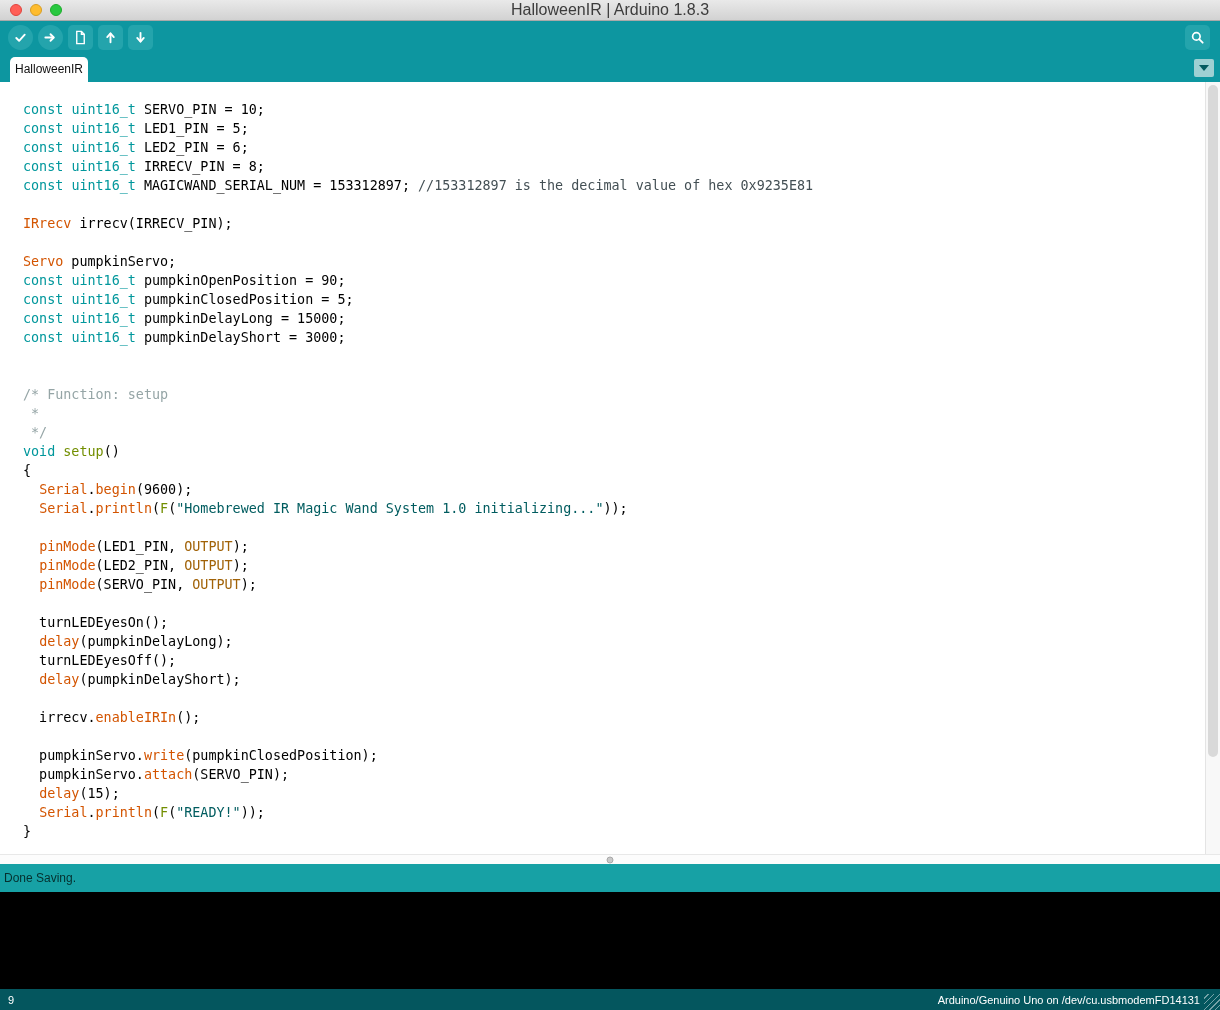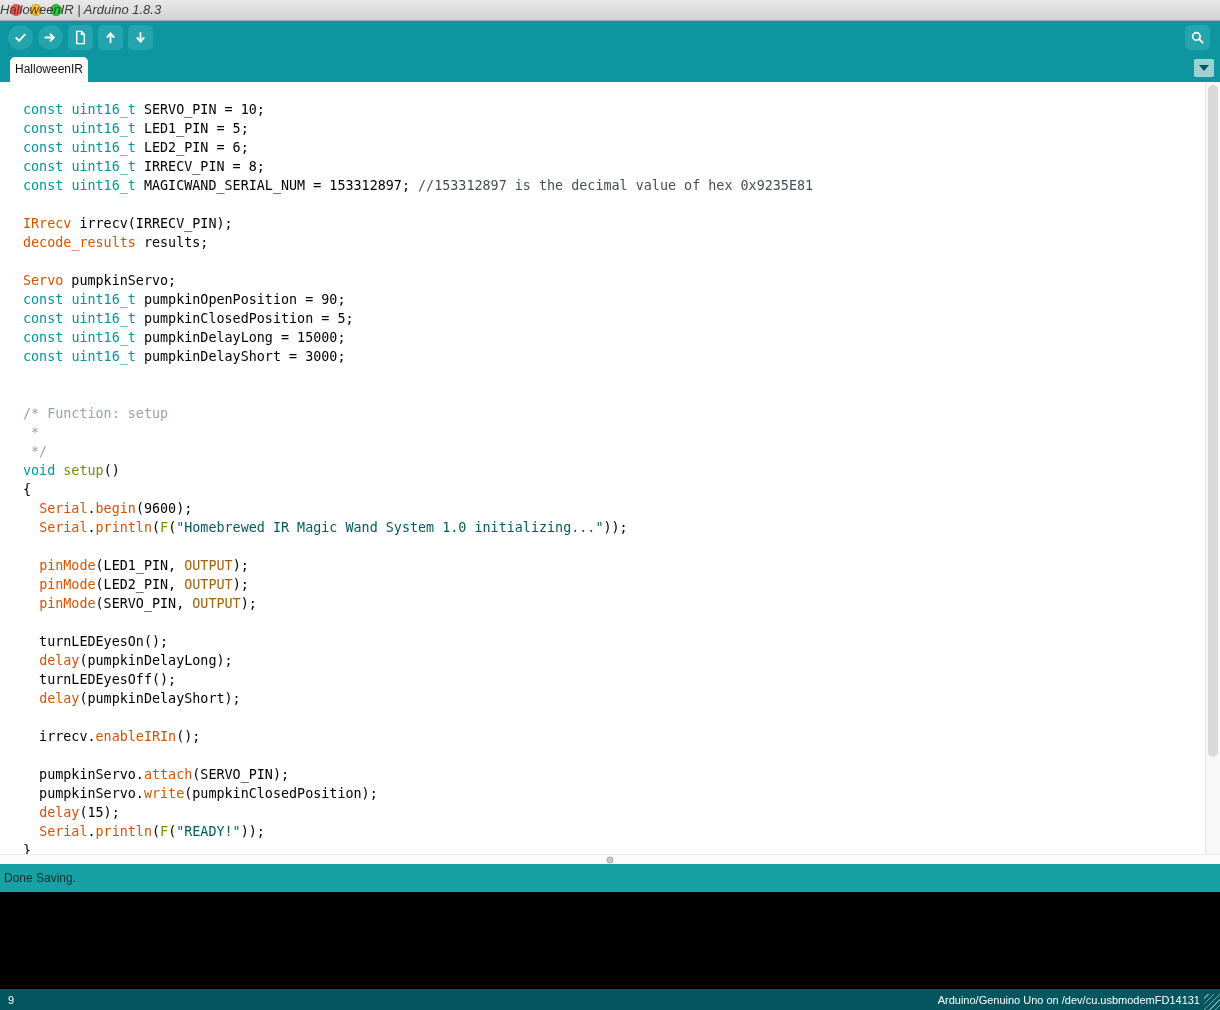--- a/index.html
+++ b/index.html
@@ -3,22 +3,22 @@
 <meta charset="utf-8">
 <style>
   * { margin:0; padding:0; box-sizing:border-box; }
   html,body { width:1220px; height:1010px; overflow:hidden; }
   body { font-family:"Liberation Sans", sans-serif; background:#fff; }
   .window { position:relative; width:1220px; height:1010px; display:flex; flex-direction:column; }
 
   
   .titlebar { position:relative; height:21px; flex:0 0 21px;
     background:linear-gradient(#e9e9e9,#d2d2d2); border-bottom:1px solid #a9a9a9; }
-  .title-text { position:absolute; left:0; right:0; top:0; text-align:left;
-    font-size:13px; line-height:20px; color:#3c3c3c;font-style:italic; }
+  .title-text { position:absolute; left:0; right:0; top:0; text-align:center;
+    font-size:16px; line-height:20px; color:#3c3c3c; }
   .lights { position:absolute; left:10px; top:4px; display:flex; gap:8px; }
   .light { width:12px; height:12px; border-radius:50%; }
   .light.red    { background:#ff5f57; border:1px solid #e0443e; }
   .light.yellow { background:#febc2e; border:1px solid #d89e24; }
   .light.green  { background:#28c840; border:1px solid #1dad2b; }
 
   
   .toolbar { height:33px; flex:0 0 33px; background:#0d96a0; display:flex;
     align-items:center; padding-left:8px; position:relative; }
   .tbtn { width:25px; height:25px; background:#24a4ac; margin-right:5px;
@@ -157,21 +157,20 @@
 
   <div class="editor">
     <div class="code-lines" id="code-lines">
         <div class="code-line"><span class="tok-t">const</span><span class="tok-p"> </span><span class="tok-t">uint16_t</span><span class="tok-p"> SERVO_PIN = 10;</span></div>
         <div class="code-line"><span class="tok-t">const</span><span class="tok-p"> </span><span class="tok-t">uint16_t</span><span class="tok-p"> LED1_PIN = 5;</span></div>
         <div class="code-line"><span class="tok-t">const</span><span class="tok-p"> </span><span class="tok-t">uint16_t</span><span class="tok-p"> LED2_PIN = 6;</span></div>
         <div class="code-line"><span class="tok-t">const</span><span class="tok-p"> </span><span class="tok-t">uint16_t</span><span class="tok-p"> IRRECV_PIN = 8;</span></div>
         <div class="code-line"><span class="tok-t">const</span><span class="tok-p"> </span><span class="tok-t">uint16_t</span><span class="tok-p"> MAGICWAND_SERIAL_NUM = 153312897; </span><span class="tok-c2">//153312897 is the decimal value of hex 0x9235E81</span></div>
         <div class="code-line"></div>
         <div class="code-line"><span class="tok-o">IRrecv</span><span class="tok-p"> irrecv(IRRECV_PIN);</span></div>
-        <div class="code-line"><span class="tok-o">decode_results</span><span class="tok-p"> results;</span></div>
         <div class="code-line"></div>
         <div class="code-line"><span class="tok-o">Servo</span><span class="tok-p"> pumpkinServo;</span></div>
         <div class="code-line"><span class="tok-t">const</span><span class="tok-p"> </span><span class="tok-t">uint16_t</span><span class="tok-p"> pumpkinOpenPosition = 90;</span></div>
         <div class="code-line"><span class="tok-t">const</span><span class="tok-p"> </span><span class="tok-t">uint16_t</span><span class="tok-p"> pumpkinClosedPosition = 5;</span></div>
         <div class="code-line"><span class="tok-t">const</span><span class="tok-p"> </span><span class="tok-t">uint16_t</span><span class="tok-p"> pumpkinDelayLong = 15000;</span></div>
         <div class="code-line"><span class="tok-t">const</span><span class="tok-p"> </span><span class="tok-t">uint16_t</span><span class="tok-p"> pumpkinDelayShort = 3000;</span></div>
         <div class="code-line"></div>
         <div class="code-line"></div>
         <div class="code-line"><span class="tok-c1">/* Function: setup</span></div>
         <div class="code-line"><span class="tok-c1"> *</span></div>
@@ -185,22 +184,22 @@
         <div class="code-line"><span class="tok-p">  </span><span class="tok-o">pinMode</span><span class="tok-p">(LED2_PIN, </span><span class="tok-b">OUTPUT</span><span class="tok-p">);</span></div>
         <div class="code-line"><span class="tok-p">  </span><span class="tok-o">pinMode</span><span class="tok-p">(SERVO_PIN, </span><span class="tok-b">OUTPUT</span><span class="tok-p">);</span></div>
         <div class="code-line"></div>
         <div class="code-line"><span class="tok-p">  turnLEDEyesOn();</span></div>
         <div class="code-line"><span class="tok-p">  </span><span class="tok-o">delay</span><span class="tok-p">(pumpkinDelayLong);</span></div>
         <div class="code-line"><span class="tok-p">  turnLEDEyesOff();</span></div>
         <div class="code-line"><span class="tok-p">  </span><span class="tok-o">delay</span><span class="tok-p">(pumpkinDelayShort);</span></div>
         <div class="code-line"></div>
         <div class="code-line"><span class="tok-p">  irrecv.</span><span class="tok-o">enableIRIn</span><span class="tok-p">();</span></div>
         <div class="code-line"></div>
+        <div class="code-line"><span class="tok-p">  pumpkinServo.</span><span class="tok-o">write</span><span class="tok-p">(pumpkinClosedPosition);</span></div>
         <div class="code-line"><span class="tok-p">  pumpkinServo.</span><span class="tok-o">attach</span><span class="tok-p">(SERVO_PIN);</span></div>
-        <div class="code-line"><span class="tok-p">  pumpkinServo.</span><span class="tok-o">write</span><span class="tok-p">(pumpkinClosedPosition);</span></div>
         <div class="code-line"><span class="tok-p">  </span><span class="tok-o">delay</span><span class="tok-p">(15);</span></div>
         <div class="code-line"><span class="tok-p">  </span><span class="tok-o">Serial</span><span class="tok-p">.</span><span class="tok-o">println</span><span class="tok-p">(</span><span class="tok-g">F</span><span class="tok-p">(</span><span class="tok-s">"READY!"</span><span class="tok-p">));</span></div>
         <div class="code-line"><span class="tok-p">}</span></div>
       </div>
     <div class="vscrollbar">
       <div class="vthumb"></div>
     </div>
   </div>
 
   <div class="splitter">

